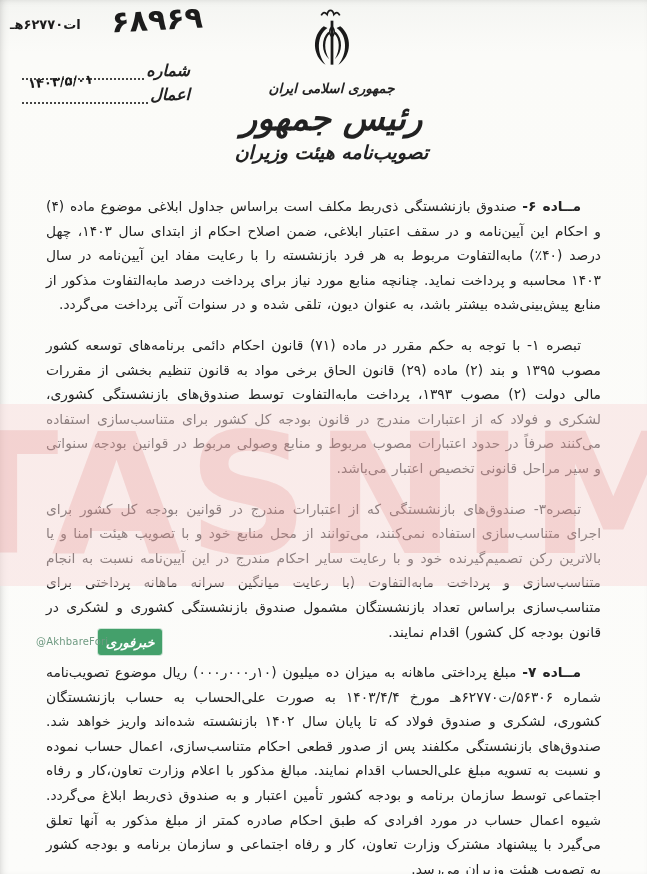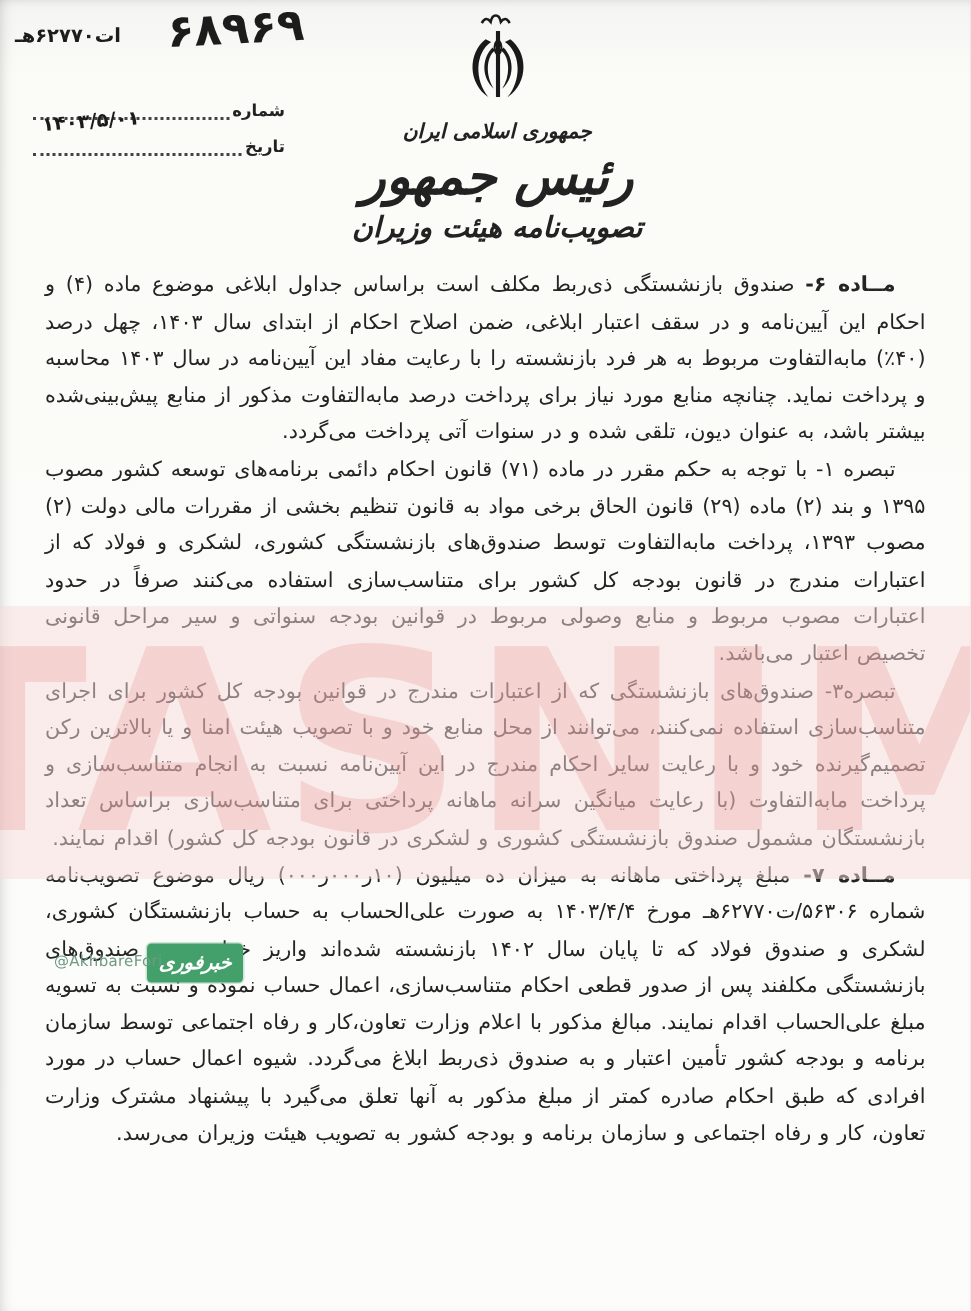--- a/index.html
+++ b/index.html
@@ -18,42 +18,42 @@
     position:absolute;top:2px;left:92px;width:130px;
     font-size:30px;font-weight:bold;letter-spacing:4px;
     transform:rotate(-3deg);direction:ltr;text-align:center;color:#1c1c1c;
   }
   .ref-stamp{
     position:absolute;top:17px;left:10px;
     font-size:13px;font-weight:bold;direction:rtl;color:#1c1c1c;text-align:center;
   }
   .fields{position:absolute;top:56px;left:22px;width:168px;direction:rtl;}
   .field-row{display:flex;align-items:flex-end;direction:rtl;height:24px;position:relative;}
-  .field-label{font-size:11px;font-weight:bold;white-space:nowrap;padding-left:2px;}
+  .field-label{font-size:16px;font-weight:bold;font-style:italic;white-space:nowrap;padding-left:2px;}
   .field-dots{flex:1;border-bottom:2px dotted #444;height:15px;}
   .date-value{
     position:absolute;left:6px;top:-6px;
     font-size:13px;font-weight:bold;direction:rtl;
     transform:rotate(-4deg);letter-spacing:1px;white-space:nowrap;color:#1b1b1b;
   }
   
   .letterhead{position:absolute;top:6px;left:0;right:0;text-align:center;transform:translateX(8px);}
   .emblem{display:block;margin:0 auto;}
   .country-title{font-size:13.5px;font-weight:bold;margin-top:8px;font-style:italic;}
   .office-title{font-size:34px;font-weight:bold;font-style:italic;line-height:1.2;margin-top:2px;}
   .doc-type{font-size:19px;font-weight:bold;font-style:italic;margin-top:2px;}
   
   .body-text{
     position:absolute;top:178px;right:30px;left:30px;
     direction:rtl;text-align:justify;
     font-size:13.8px;line-height:24.6px;color:#242424;
     word-spacing:1px;
     z-index:1;
   }
-  .para{margin:0;text-indent:20px;}
+  .para{margin:16px;text-indent:20px;}
   .para .lead{font-weight:normal;}
   .para.madeh .lead{font-weight:bold;}
   
   .wm-pink{
     position:absolute;top:404px;left:0;right:0;height:182px;
     background:rgba(247,219,219,.5);
     overflow:hidden;z-index:2;pointer-events:none;
     display:flex;align-items:center;justify-content:center;
   }
   .wm-pink span{
@@ -84,21 +84,21 @@
 
   <div class="hand-number">۶۸۹۶۹</div>
   <div class="ref-stamp">ات۶۲۷۷۰هـ</div>
 
   <div class="fields">
     <div class="field-row">
       <span class="field-label">شماره</span>
       <span class="field-dots"></span>
     </div>
     <div class="field-row">
-      <span class="field-label">تاریخ</span>
+      <span class="field-label">اعمال</span>
       <span class="field-dots"></span>
       <span class="date-value">۱۴۰۳/۵/۰۱</span>
     </div>
   </div>
 
   <div class="letterhead">
     <svg class="emblem" width="56" height="66" viewBox="0 0 60 72" fill="none" stroke="#1a1a1a">
 
       <path d="M22,9 q3,-6 7,-1 q1,-5 4,-5 q3,0 4,5 q4,-5 7,1" stroke-width="2" fill="none" transform="translate(-2,2) scale(0.92)"></path>
 

